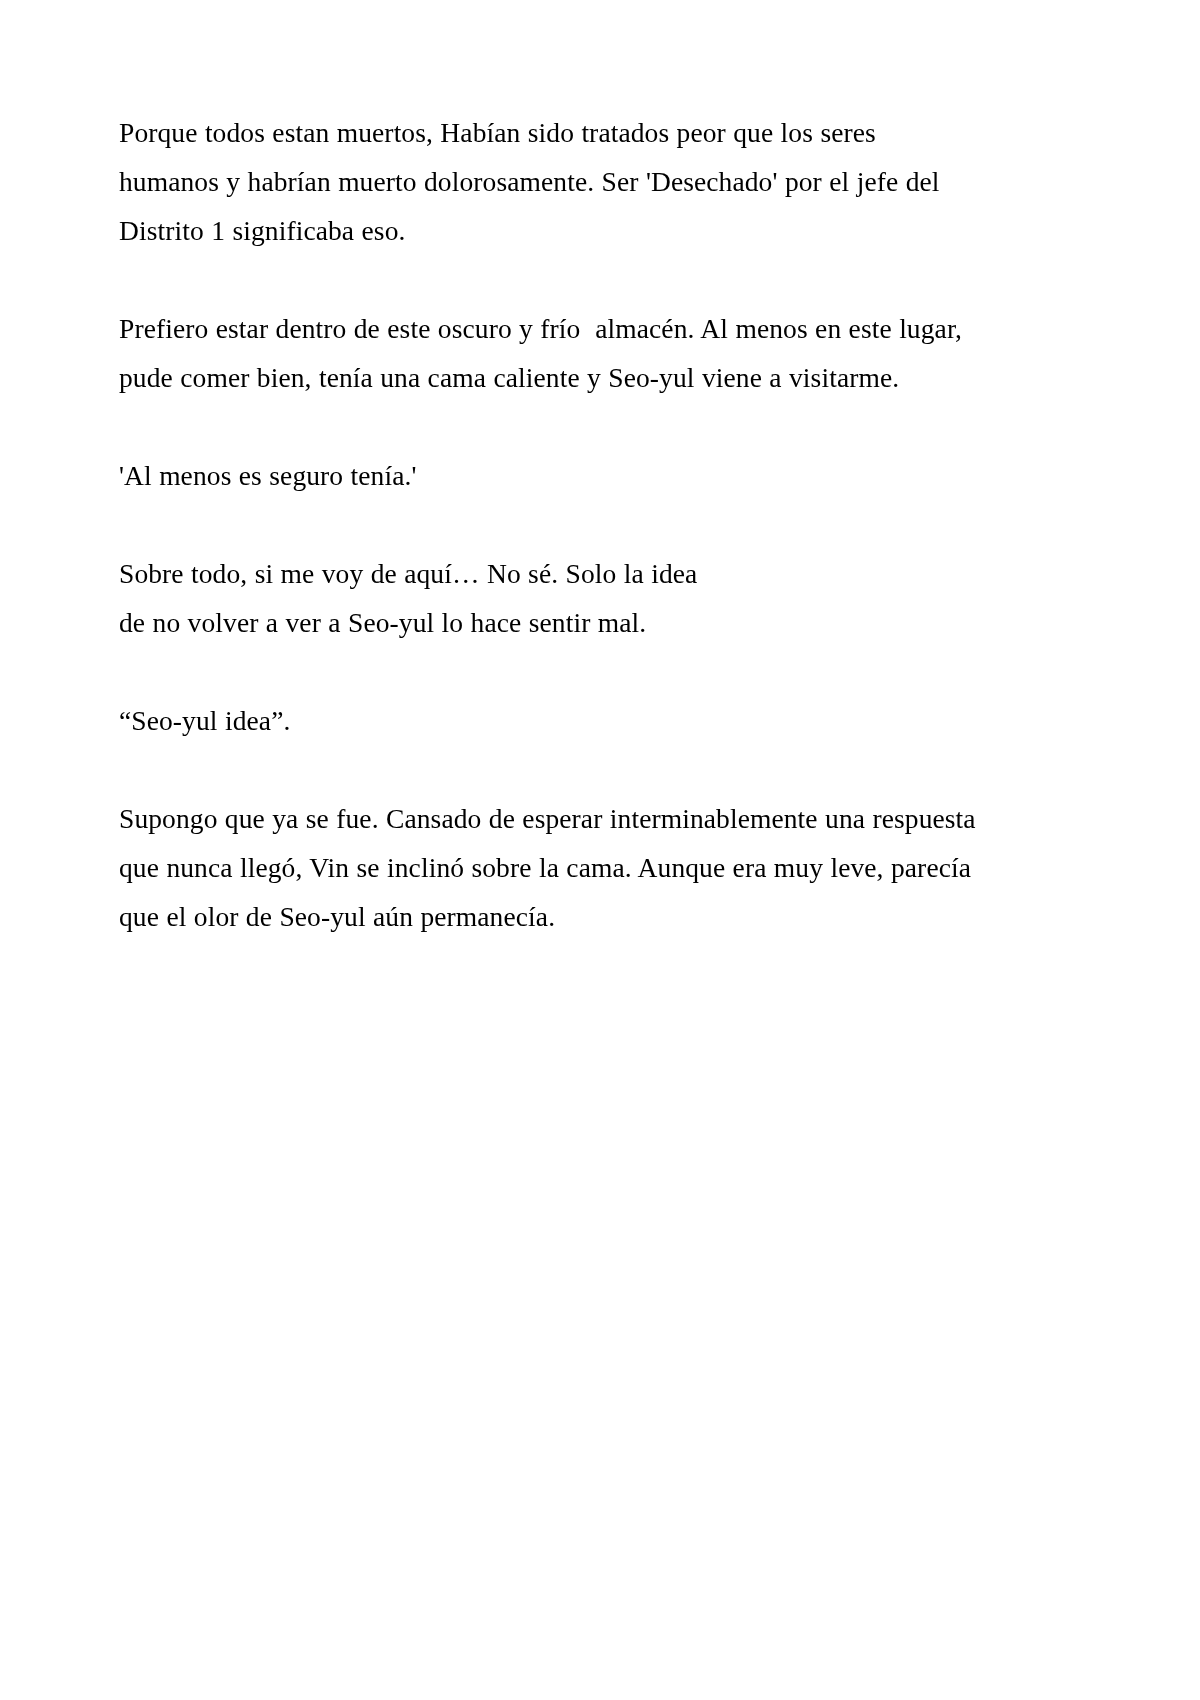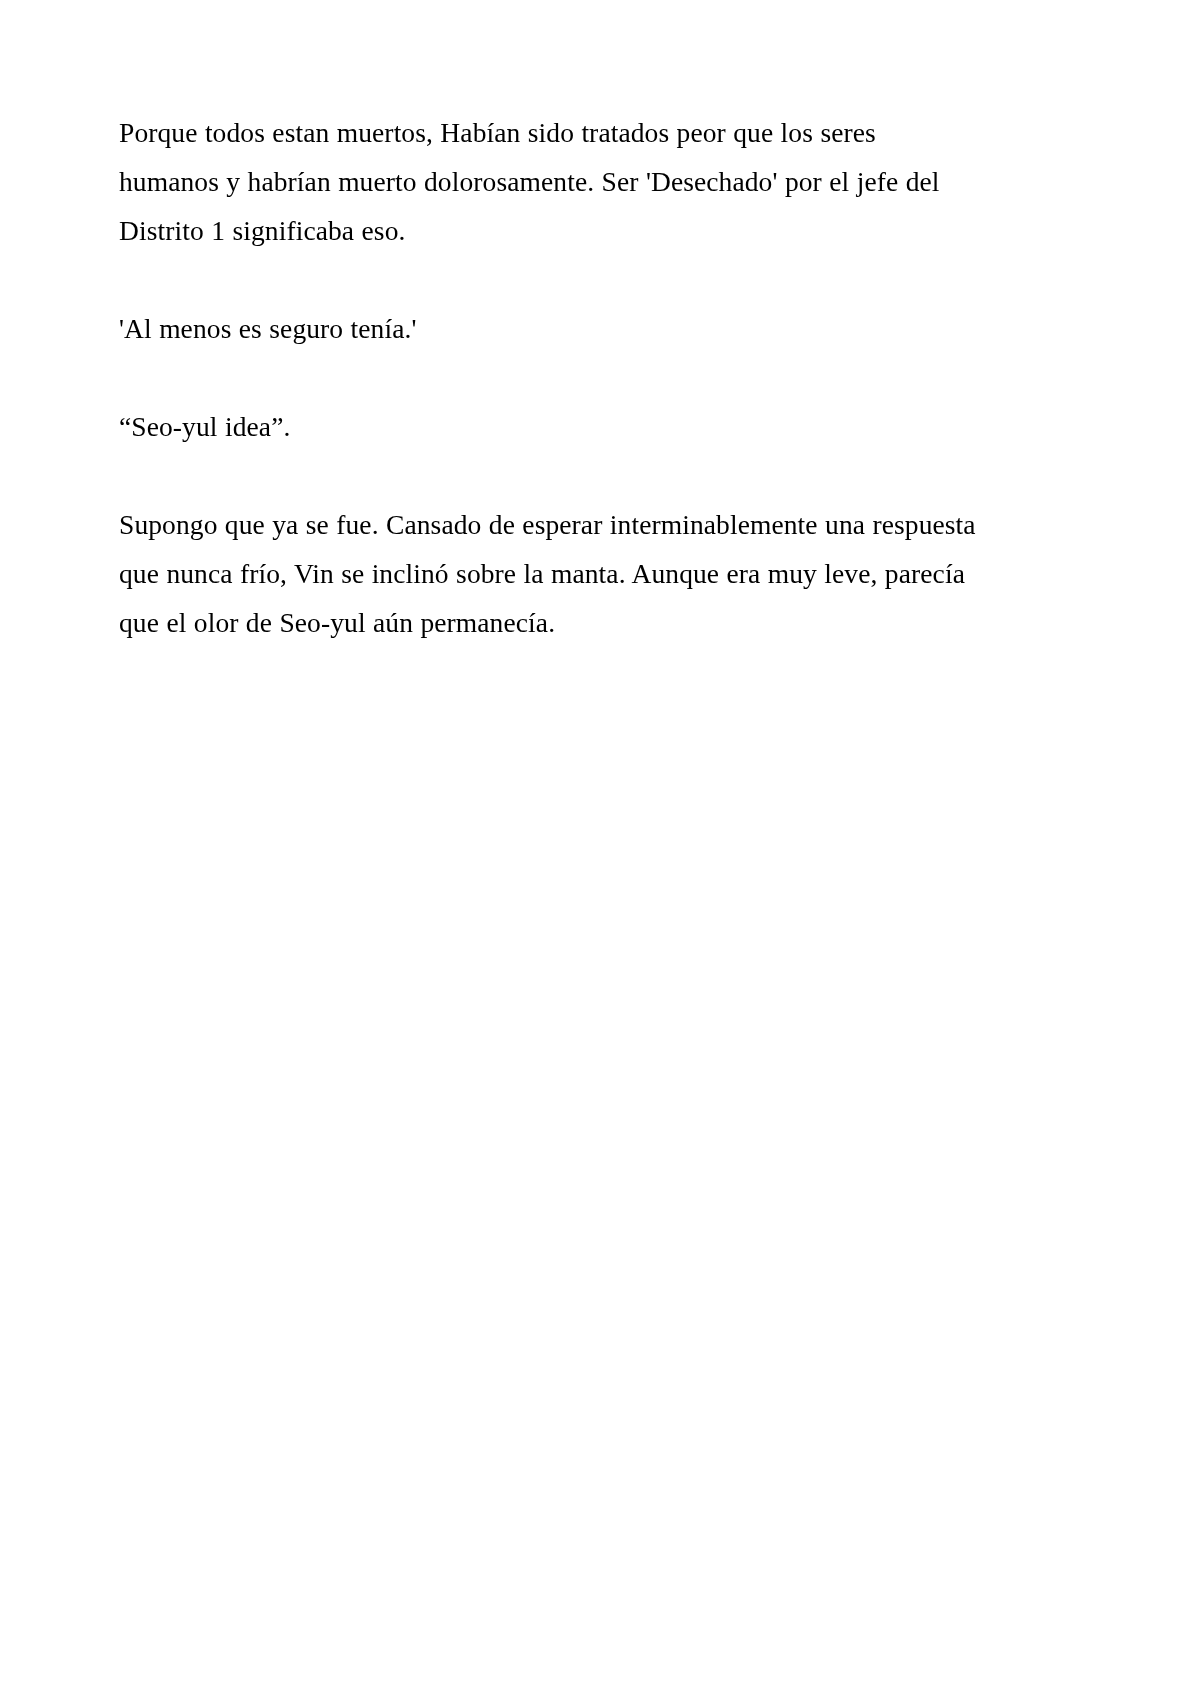--- a/index.html
+++ b/index.html
@@ -39,17 +39,20 @@
   .para:last-child {
     margin-bottom: 0;
   }
 </style>
 </head>
 <body>
 
 <div class="page">
   <div class="doc-body">
     <p class="para">Porque todos estan muertos, Habían sido tratados peor que los seres humanos y habrían muerto dolorosamente. Ser 'Desechado' por el jefe del Distrito 1 significaba eso.</p>
+    <p class="para">Prefiero estar dentro de este oscuro y frío  almacén. Al menos en este lugar, pude comer bien, tenía una cama caliente y Seo-yul viene a visitarme.</p>
     <p class="para">'Al menos es seguro tenía.'</p>
+    <p class="para">Sobre todo, si me voy de aquí… No sé. Solo la idea
+de no volver a ver a Seo-yul lo hace sentir mal.</p>
     <p class="para">“Seo-yul idea”.</p>
-    <p class="para">Supongo que ya se fue. Cansado de esperar interminablemente una respuesta que nunca frío, Vin se inclinó sobre la manta. Aunque era muy leve, parecía que el olor de Seo-yul aún permanecía.</p>
+    <p class="para">Supongo que ya se fue. Cansado de esperar interminablemente una respuesta que nunca llegó, Vin se inclinó sobre la cama. Aunque era muy leve, parecía que el olor de Seo-yul aún permanecía.</p>
   </div>
 </div>
 
 </body></html>

